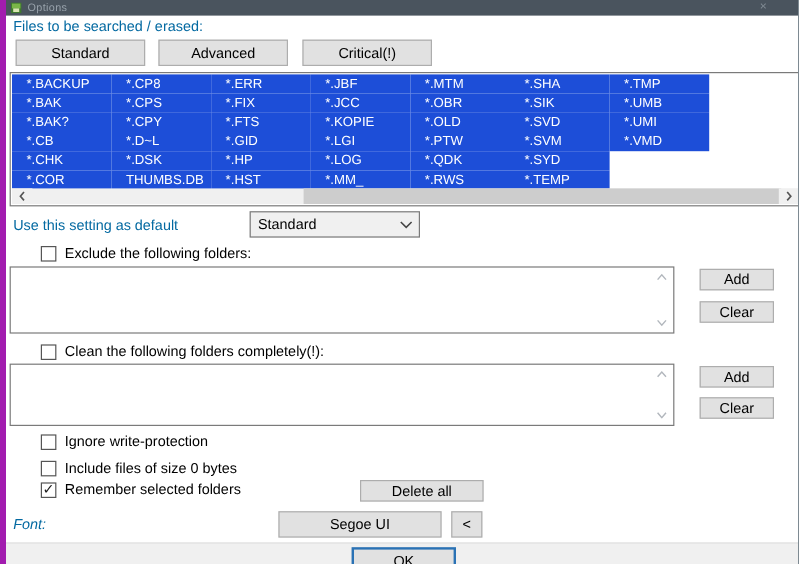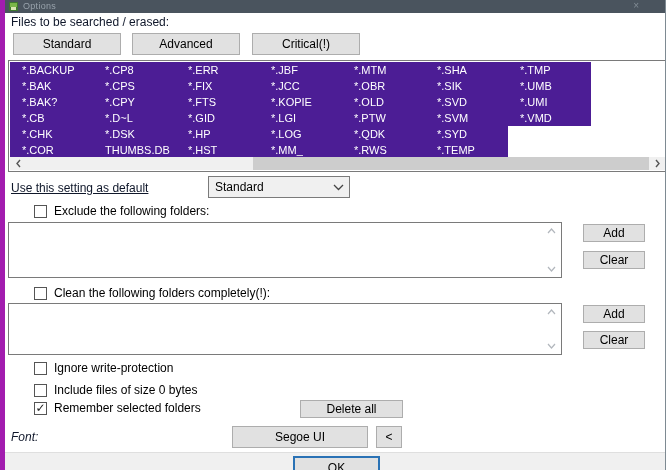--- a/index.html
+++ b/index.html
@@ -6,31 +6,31 @@
   *{box-sizing:border-box;font-family:"Liberation Sans","DejaVu Sans",sans-serif;}
   .window{position:relative;width:666px;height:470px;background:#ffffff;overflow:hidden;
           border-left:5px solid #a21caf;border-right:1px solid #7e8a92;}
   
   .titlebar{position:absolute;left:0;top:0;width:100%;height:13px;background:#4a545e;
             display:flex;align-items:center;overflow:hidden;}
   .title-icon{position:absolute;left:4px;top:2px;width:9px;height:9px;}
   .title-text{position:absolute;left:18px;top:1px;font-size:9px;color:#98a2ab;letter-spacing:.3px;}
   .close-glyph{position:absolute;right:26px;top:0px;font-size:10px;color:#828c95;}
   
-  .lbl{position:absolute;font-size:12px;color:#0f172a;}
+  .lbl{position:absolute;font-size:12px;color:#0369a1;}
   
   .btn{position:absolute;background:#e1e1e1;border:1px solid #adadad;font-size:12px;color:#000;
        display:flex;align-items:center;justify-content:center;cursor:default;}
   
   .file-listbox{position:absolute;left:3px;top:60px;width:660px;height:112px;background:#fff;
                 border:1px solid #7a7a7a;}
   .file-grid{position:absolute;left:1px;top:1px;display:flex;}
   .fcol{display:flex;flex-direction:column;width:83px;}
   .fitem{height:16px;line-height:16px;font-size:11px;padding-left:3px;white-space:nowrap;}
-  .fitem.sel{background:#4c1d95;color:#fff;padding-left:12px;}
+  .fitem.sel{background:#1d4ed8;color:#fff;padding-left:12px;}
   
   .hscroll{position:absolute;left:1px;bottom:1px;width:656px;height:13px;background:#f0f0f0;}
   .hs-btn{position:absolute;top:0;width:17px;height:13px;background:#f0f0f0;display:flex;
           align-items:center;justify-content:center;}
   .hs-thumb{position:absolute;left:243px;top:0;width:398px;height:13px;background:#cdcdcd;}
   
   .combo{position:absolute;left:203px;top:176px;width:142px;height:22px;background:#f0f0f0;
          border:1px solid #7a7a7a;display:flex;align-items:center;}
   .combo-value{font-size:12px;padding-left:6px;flex:1;}
   .combo-arrow{width:22px;display:flex;justify-content:center;align-items:center;}
@@ -140,21 +140,21 @@
       </div>
       <div class="hs-thumb"></div>
       <div class="hs-btn" style="right:0;">
         <svg width="7" height="9" viewBox="0 0 7 9">
             <polyline points="2,1 5,4.5 2,8" fill="none" stroke="#555" stroke-width="1.4"></polyline>
           </svg>
       </div>
     </div>
   </div>
 
-  <div class="lbl" style="left:6px;top:181px;text-decoration:underline;">Use this setting as default</div>
+  <div class="lbl" style="left:6px;top:181px;">Use this setting as default</div>
   <div class="combo">
     <span class="combo-value">Standard</span>
     <span class="combo-arrow">
       <svg width="11" height="7" viewBox="0 0 11 7">
           <polyline points="1,1 5.5,5.5 10,1" fill="none" stroke="#444" stroke-width="1.3"></polyline>
         </svg>
     </span>
   </div>
 
   <div class="checkrow" style="left:5px;top:204px;">

